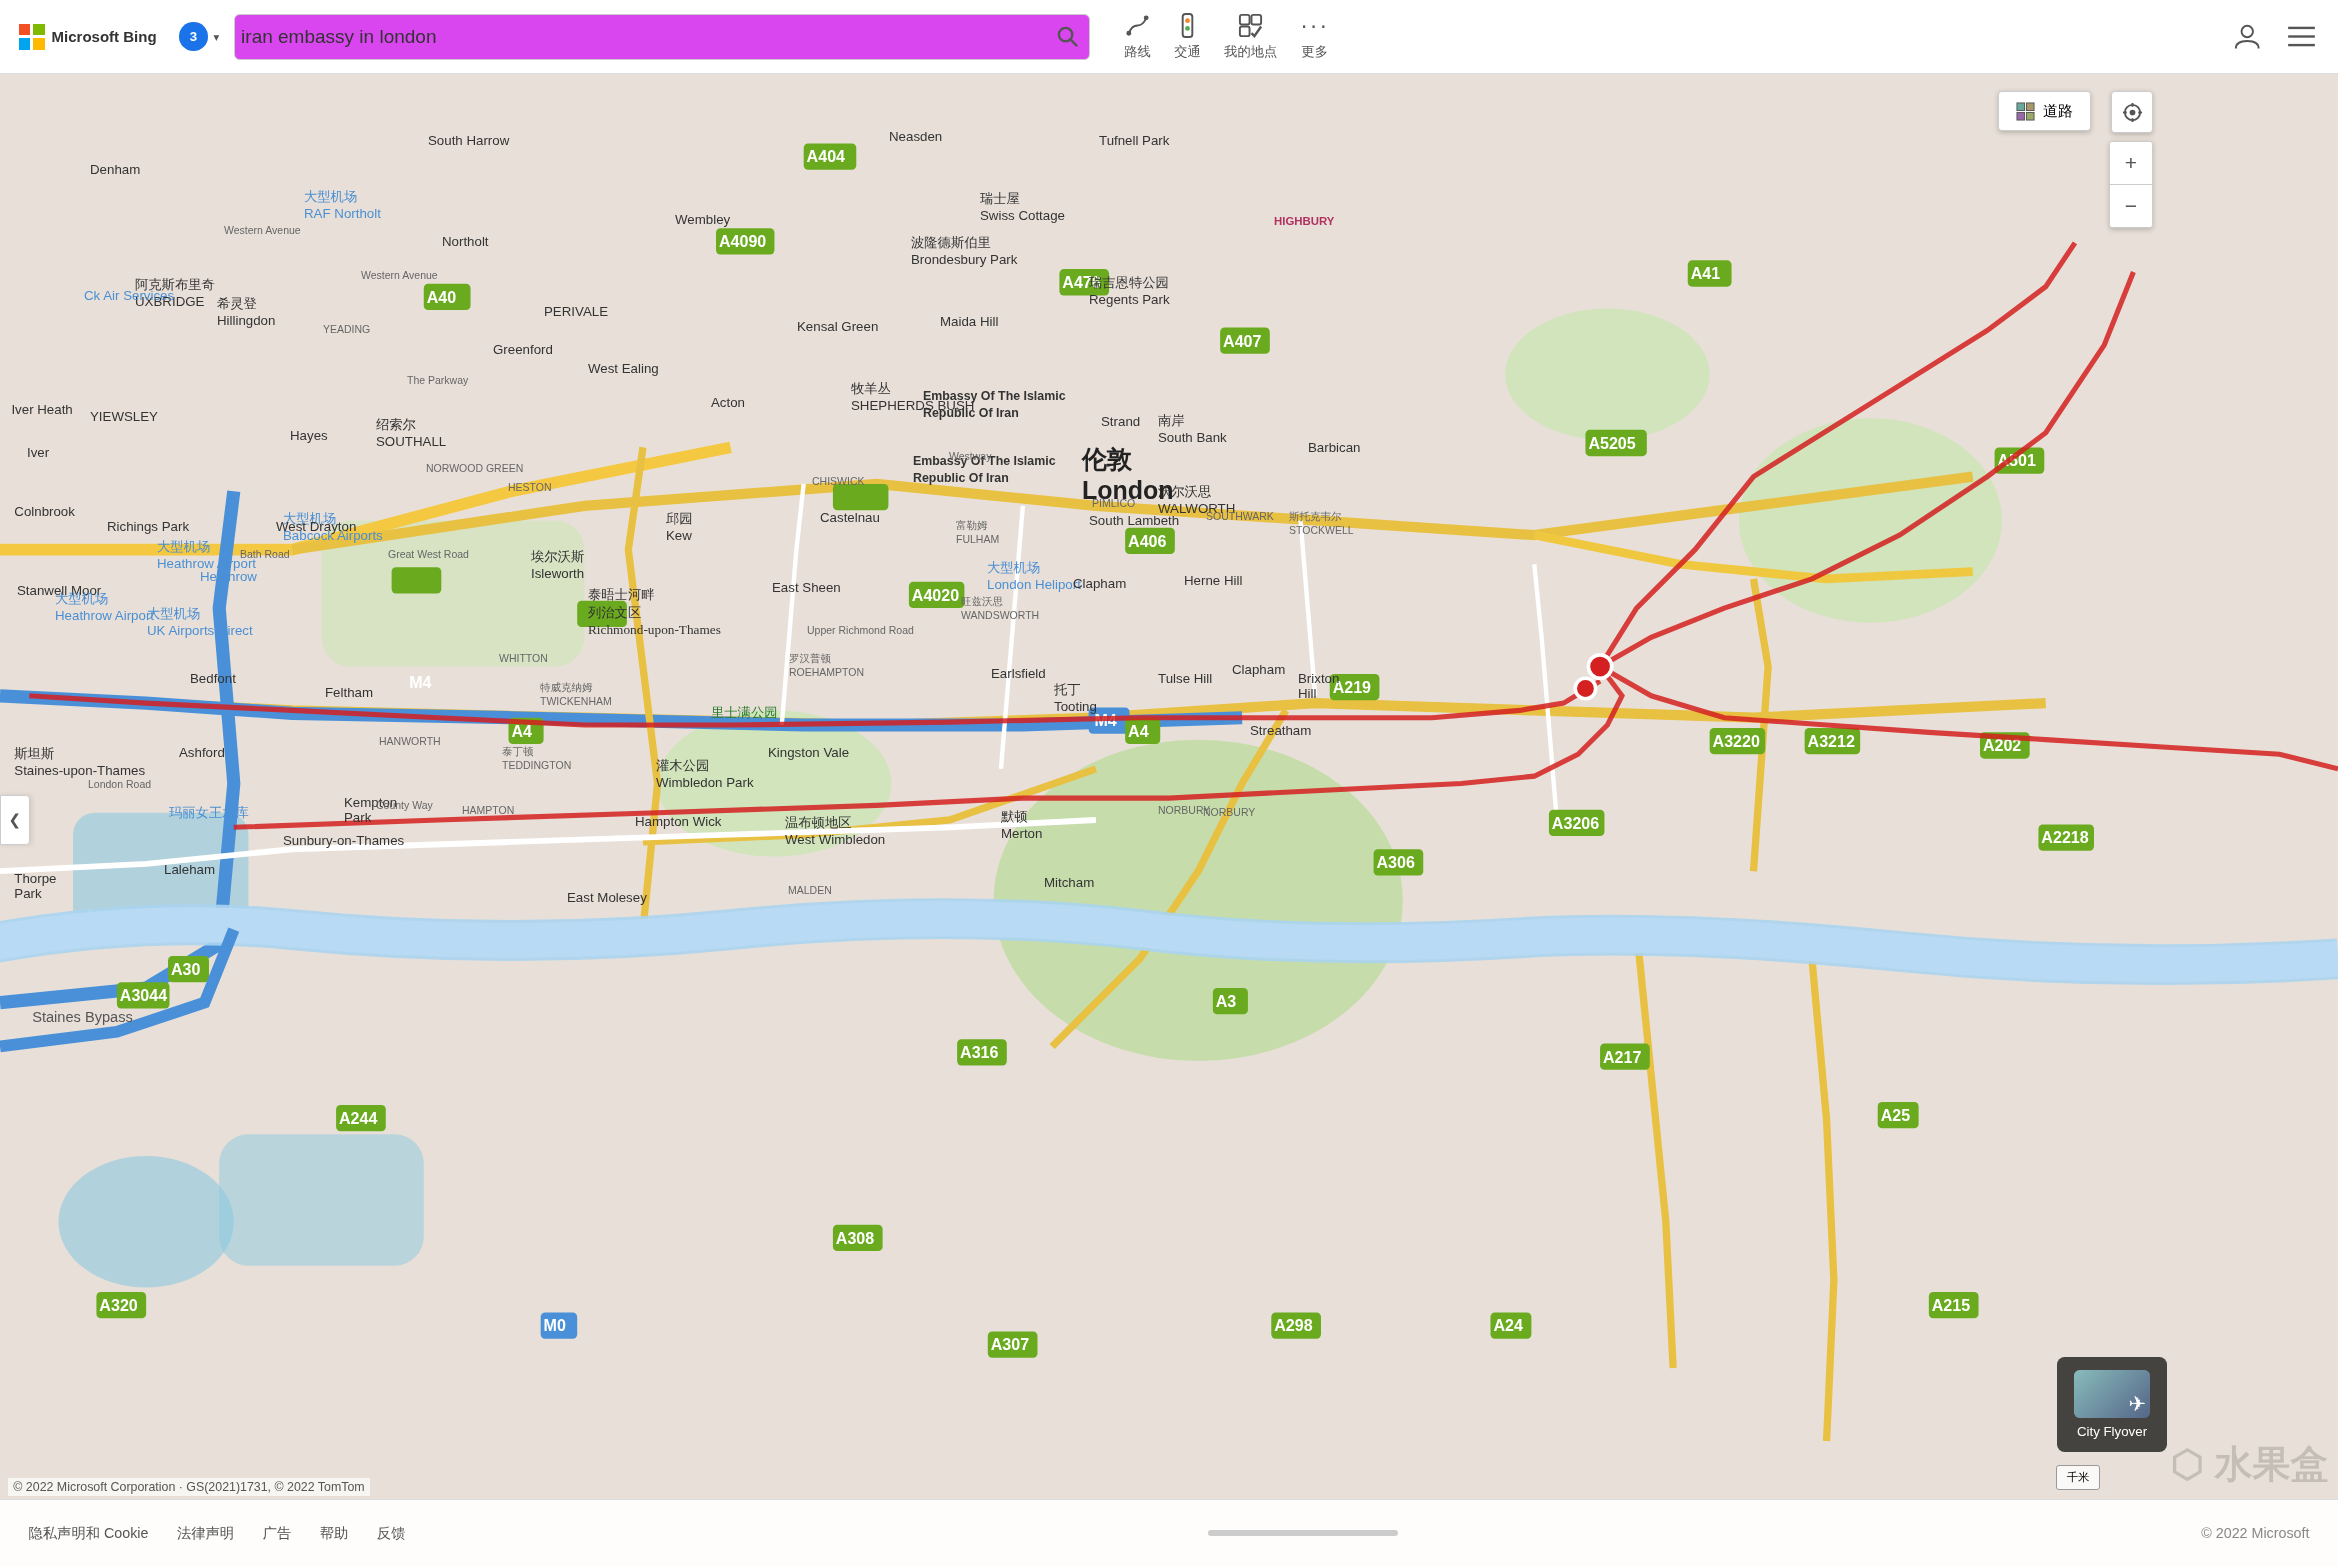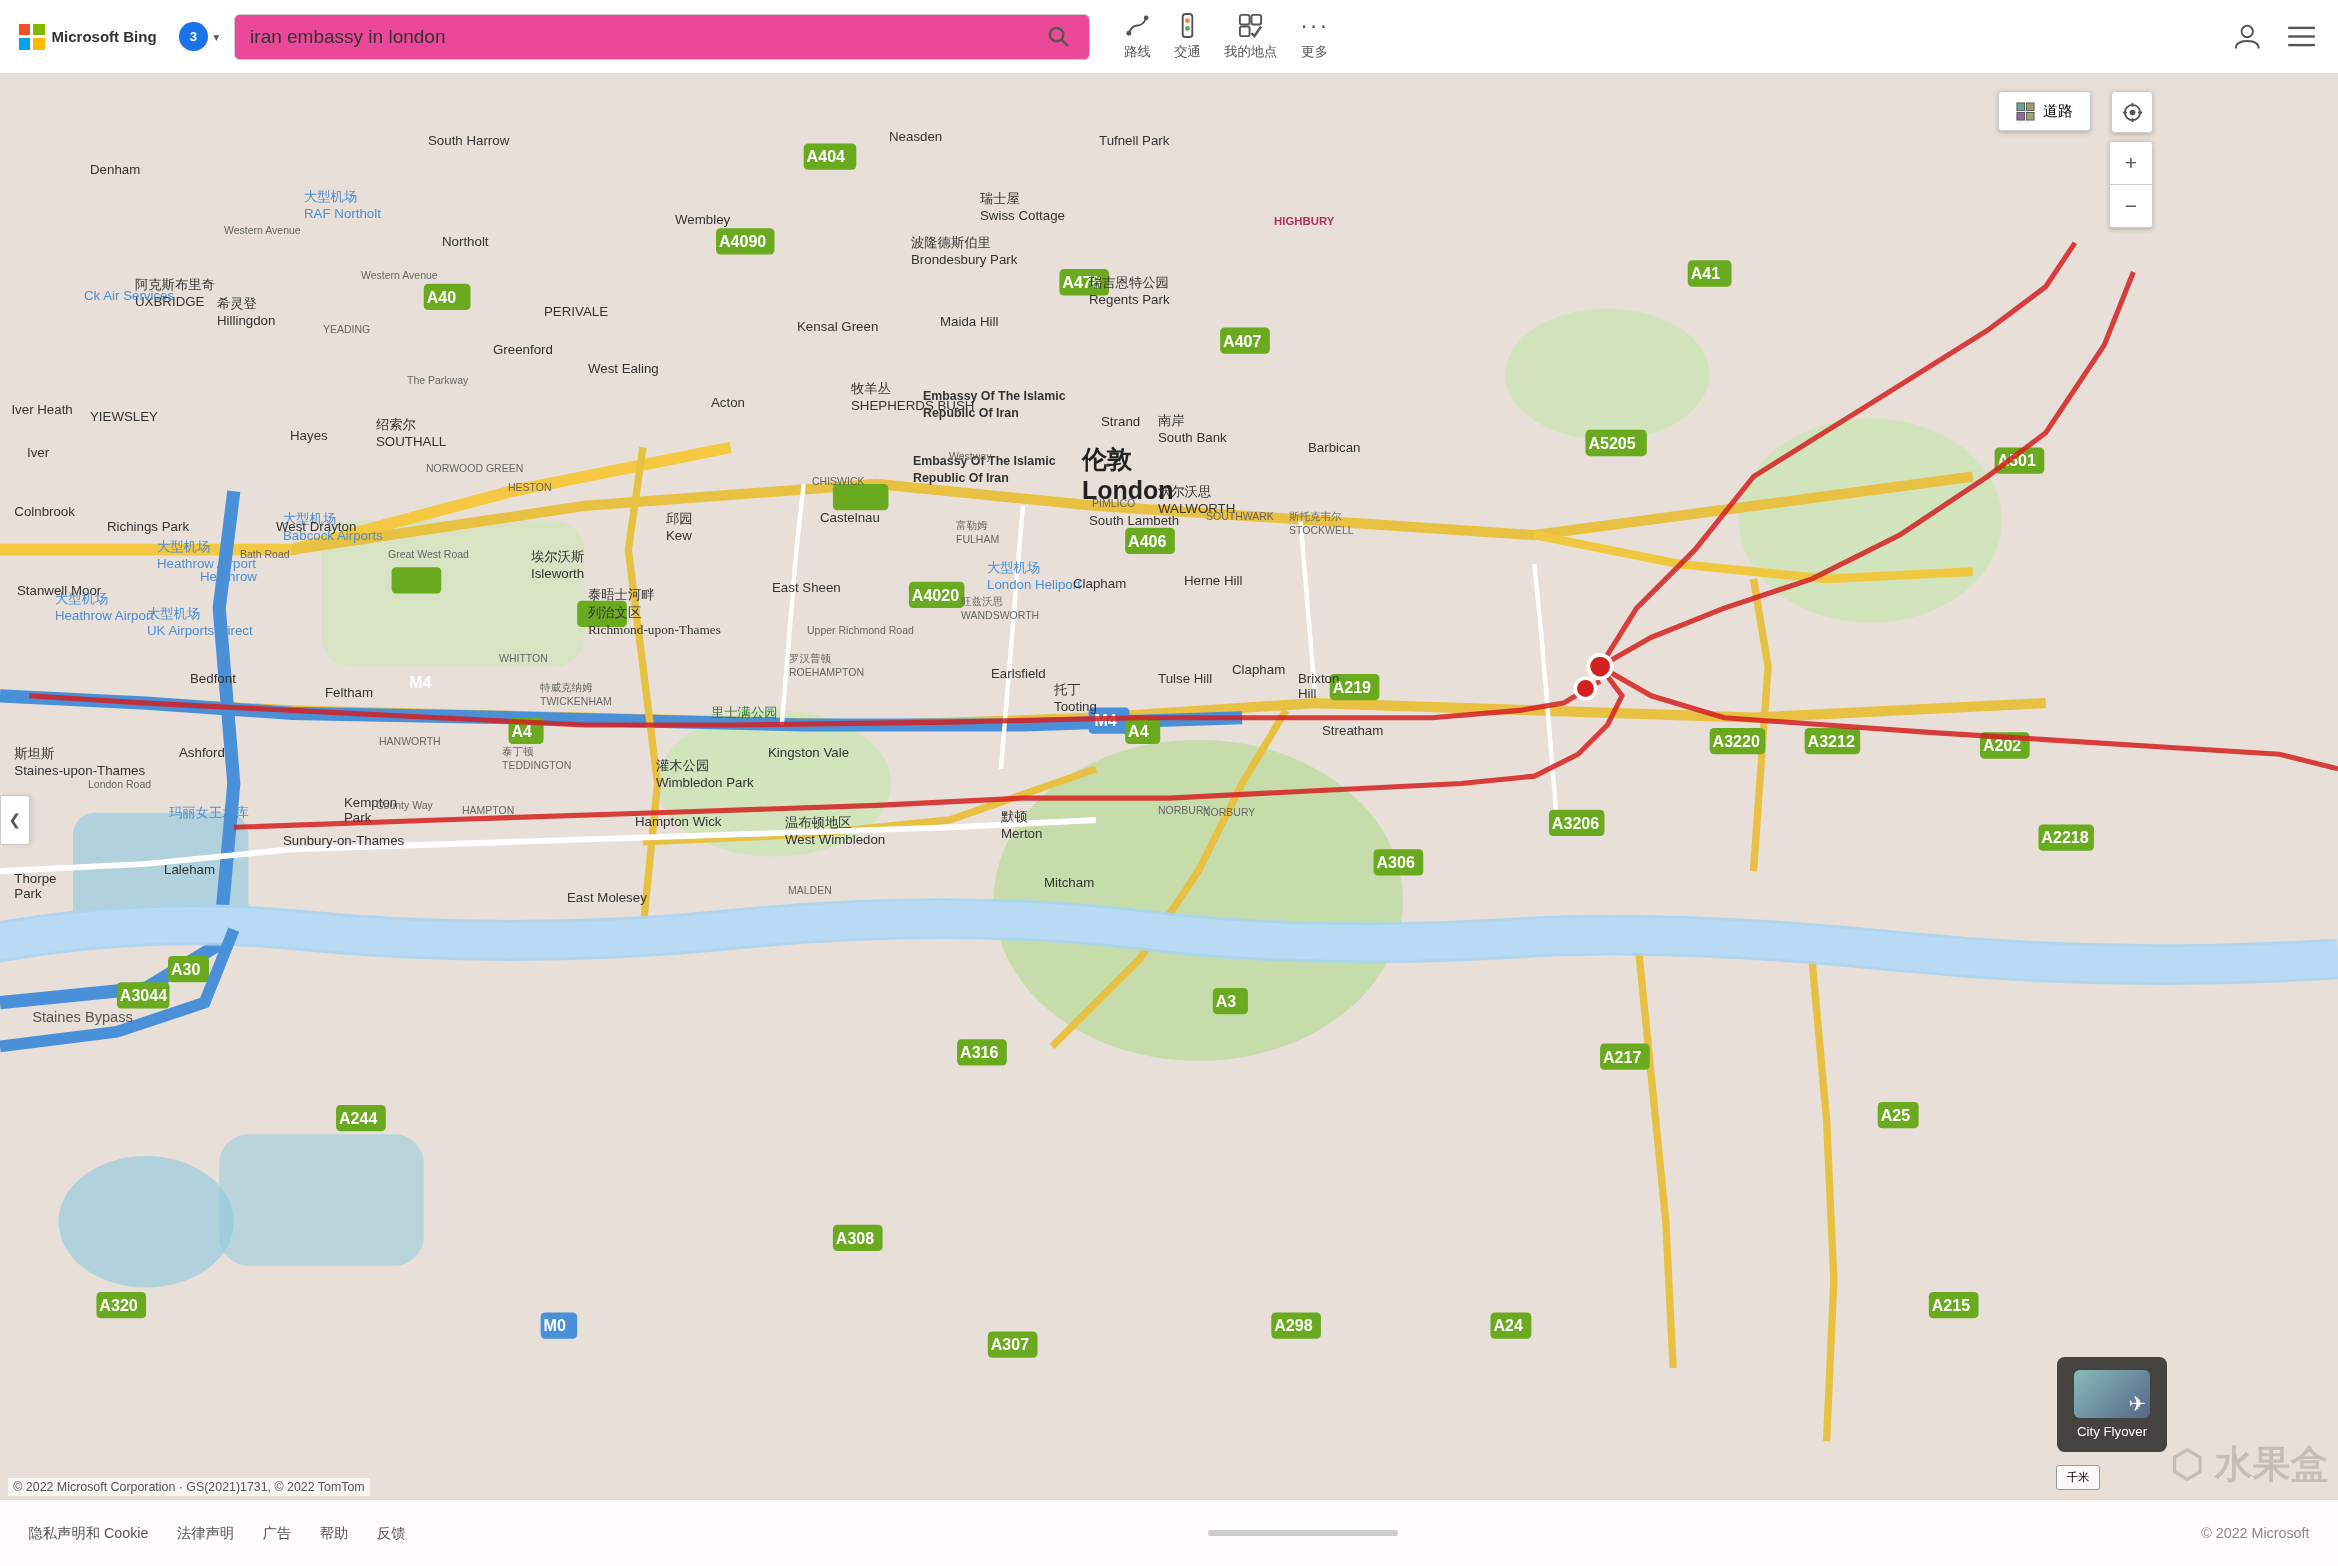--- a/index.html
+++ b/index.html
@@ -15,21 +15,21 @@
     .ms-logo-grid { display: grid; grid-template-columns: 1fr 1fr; gap: 2.9px; width: 25px; height: 25px; }
     .ms-logo-grid span { display: block; }
     .ms-logo-text { font-size: 15px; font-weight: 600; color: #333; }
     .tab-badge {
       background: #1a73e8; color: #fff; border-radius: 50%; width: 28.5px; height: 28.5px;
       display: flex; align-items: center; justify-content: center; font-size: 13.3px; font-weight: 600;
     }
     .tab-arrow { color: #555; font-size: 11.4px; margin-left: 1.9px; cursor: pointer; }
     .search-box {
       flex: 1; max-width: 856px; height: 46px; border: 1.4px solid #ccc; border-radius: 5.7px;
-      display: flex; align-items: center; padding: 0 15px; gap: 5px; background: #ec4899;
+      display: flex; align-items: center; padding: 0 6px; gap: 5px; background: #d946ef;
     }
     .search-input {
       flex: 1; border: none; outline: none; font-size: 19px; color: #333; background: transparent;
     }
     .search-btn {
       background: none; border: none; cursor: pointer; padding: 3.8px; display: flex; align-items: center;
     }
     .nav-items { display: flex; gap: 23px; align-items: center; margin-left: 19px; }
     .nav-item { display: flex; flex-direction: column; align-items: center; gap: 3.8px; cursor: pointer; color: #555; }
     .nav-item .nav-label { font-size: 13.3px; }
@@ -467,21 +467,21 @@
   <div class="place-label" style="left:90px;top:335px;">YIEWSLEY</div>
   <div class="place-label" style="left:276px;top:445px;">West Drayton</div>
   <div class="place-label" style="left:107px;top:445px;">Richings Park</div>
   <div class="place-label blue" style="left:84px;top:214px;">Ck Air Services</div>
   <div class="place-label blue" style="left:147px;top:531px;">大型机场<br>UK Airports Direct</div>
   <div class="place-label blue" style="left:55px;top:516px;">大型机场<br>Heathrow Airport</div>
   <div class="place-label road" style="left:1203px;top:732px;">NORBURY</div>
   <div class="place-label" style="left:1298px;top:597px;">Brixton<br>Hill</div>
   <div class="place-label road" style="left:1289px;top:436px;">斯托克韦尔<br>STOCKWELL</div>
   <div class="place-label" style="left:1232px;top:588px;">Clapham</div>
-  <div class="place-label" style="left:1322px;top:649px;">Streatham</div>
+  <div class="place-label" style="left:1250px;top:649px;">Streatham</div>
 
   <div class="place-label bold" style="left:1274px;top:141px;color:#b03060;font-size:11.4px;">HIGHBURY</div>
   <div class="place-label" style="left:1308px;top:366px;">Barbican</div>
 
   <div class="place-label road" style="left:88px;top:704px;">London Road</div>
 
   <div class="place-label road" style="left:240px;top:474px;">Bath Road</div>
 
   <div class="place-label road" style="left:388px;top:474px;">Great West Road</div>
 

